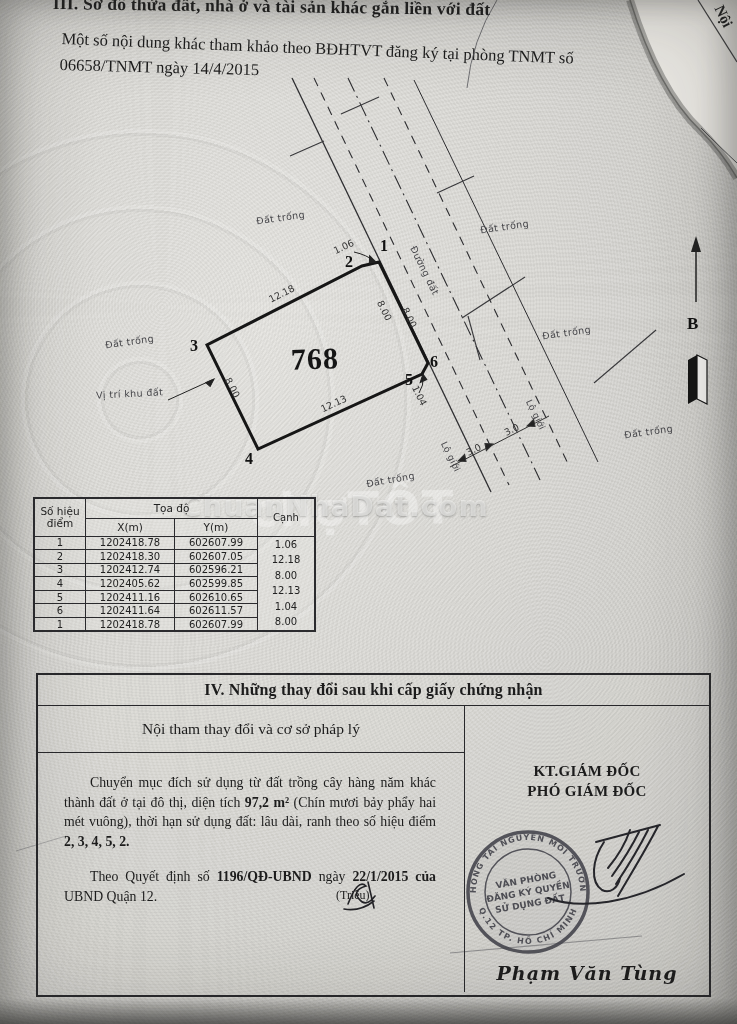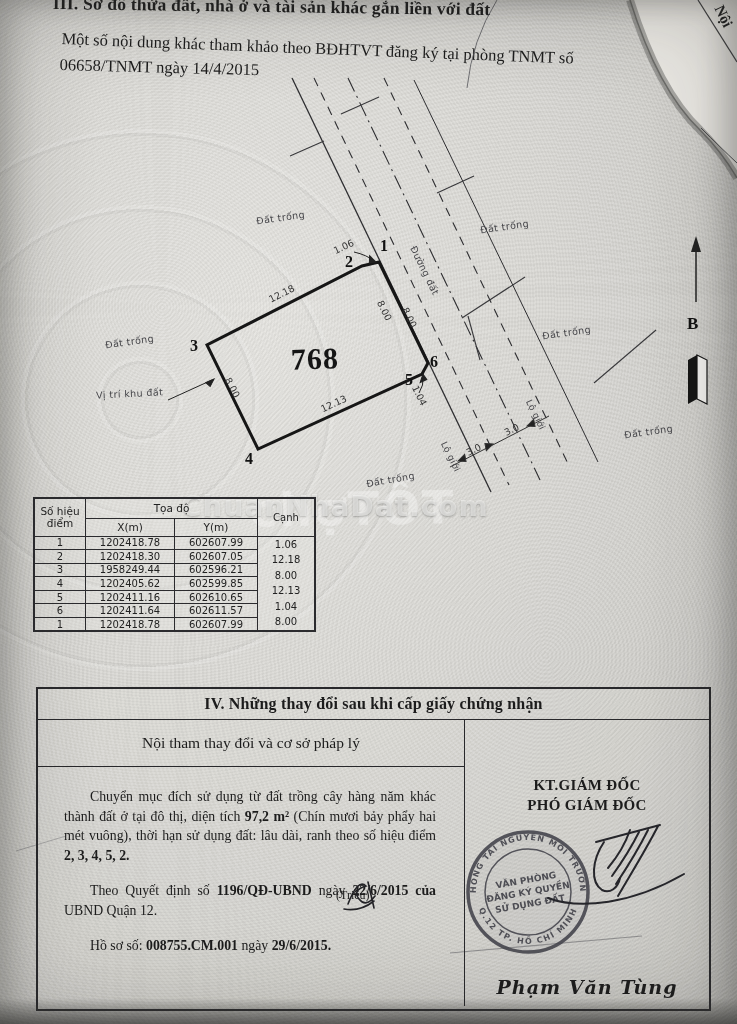--- a/index.html
+++ b/index.html
@@ -35,21 +35,21 @@
   .ctab-title{font-family:"DejaVu Sans",sans-serif;font-size:12.5px;letter-spacing:1.8px;color:#2f2f33;margin:0 0 4px 22px;white-space:nowrap;}
   table.ctab{border-collapse:collapse;background:rgba(235,234,230,.25);}
   table.ctab td,table.ctab th{border:1px solid #2b2b2e;font-family:"DejaVu Sans",sans-serif;font-weight:normal;color:#222;text-align:center;padding:0 2px;}
   table.ctab{border:2px solid #2b2b2e;}
   .ctab .h1{font-size:10.5px;height:20px;}
   .ctab .h2{font-size:10.5px;height:18px;}
   .ctab .v{font-size:10px;height:13px;}
   .canh-col{width:52px;font-size:10px;}
   .canh-col .cv{height:15.6px;line-height:15.6px;}
   
-  .s4{position:absolute;left:36px;top:687px;width:671px;height:320px;border:2px solid #28282b;z-index:4;background:rgba(230,229,225,.12);}
+  .s4{position:absolute;left:36px;top:673px;width:671px;height:320px;border:2px solid #28282b;z-index:4;background:rgba(230,229,225,.12);}
   .s4-title{height:30px;line-height:30px;text-align:center;font-weight:bold;font-size:16px;border-bottom:1.5px solid #28282b;letter-spacing:.2px;}
   .s4-cols{display:flex;height:286px;}
   .s4-left{width:426px;border-right:1.5px solid #28282b;position:relative;}
   .s4-right{flex:1;position:relative;}
   .s4-hleft{height:46px;display:flex;align-items:center;justify-content:center;font-size:15.5px;border-bottom:1.5px solid #28282b;}
   .s4-hright{height:46px;display:flex;flex-direction:column;align-items:center;justify-content:center;font-size:14.5px;line-height:1.25;border-bottom:1.5px solid #28282b;}
   .s4-body{padding:4px 12px 0 10px;font-size:13.8px;line-height:1.42;text-align:justify;}
   .s4-body p{margin:16px;text-indent:26px;}
   .appr{position:absolute;left:0;right:0;top:56px;text-align:center;font-weight:bold;font-size:15px;line-height:1.3;letter-spacing:.3px;}
   .appr-name{position:absolute;left:0;right:0;bottom:8px;text-align:center;font-style:italic;font-weight:bold;font-size:19px;font-family:"DejaVu Serif",serif;letter-spacing:1px;}
@@ -186,21 +186,21 @@
         <div class="cv">8.00</div>
       </td>
     </tr>
     <tr class="v">
           <td>2</td>
           <td>1202418.30</td>
           <td>602607.05</td>
         </tr>
     <tr class="v">
           <td>3</td>
-          <td>1958249.44</td>
+          <td>1202412.74</td>
           <td>602596.21</td>
         </tr>
     <tr class="v">
           <td>4</td>
           <td>1202405.62</td>
           <td>602599.85</td>
         </tr>
     <tr class="v">
           <td>5</td>
           <td>1202411.16</td>
@@ -220,22 +220,21 @@
     </table>
 </div>
 
 <div class="s4">
   <div class="s4-title">IV. Những thay đổi sau khi cấp giấy chứng nhận</div>
   <div class="s4-cols">
     <div class="s4-left">
       <div class="s4-hleft">Nội tham thay đổi và cơ sở pháp lý</div>
       <div class="s4-body">
         <p><span>Chuyển mục đích sử dụng từ đất trồng cây hàng năm khác thành đất ở tại đô thị, diện tích </span><b>97,2 m²</b><span> (Chín mươi bảy phẩy hai mét vuông), thời hạn sử dụng đất: lâu dài, ranh theo số hiệu điểm </span><b>2, 3, 4, 5, 2.</b></p>
-        <p><span>Theo Quyết định số </span><b>1196/QĐ-UBND</b><span> ngày </span><b>22/6/2015 của</b><span> UBND Quận 12.</span></p>
-        <p><span>Hồ sơ số: </span><b>008755.CM.001</b><span> ngày </span><b>29/6/2015.</b></p>
+        <p><span>Theo Quyết định số </span><b>1196/QĐ-UBND</b><span> ngày </span><b>22/1/2015 của</b><span> UBND Quận 12.</span></p>
       </div>
     </div>
     <div class="s4-right">
       <div class="appr">
         <div>KT.GIÁM ĐỐC</div>
         <div>PHÓ GIÁM ĐỐC</div>
       </div>
       <div class="appr-name">Phạm Văn Tùng</div>
     </div>
   </div>

